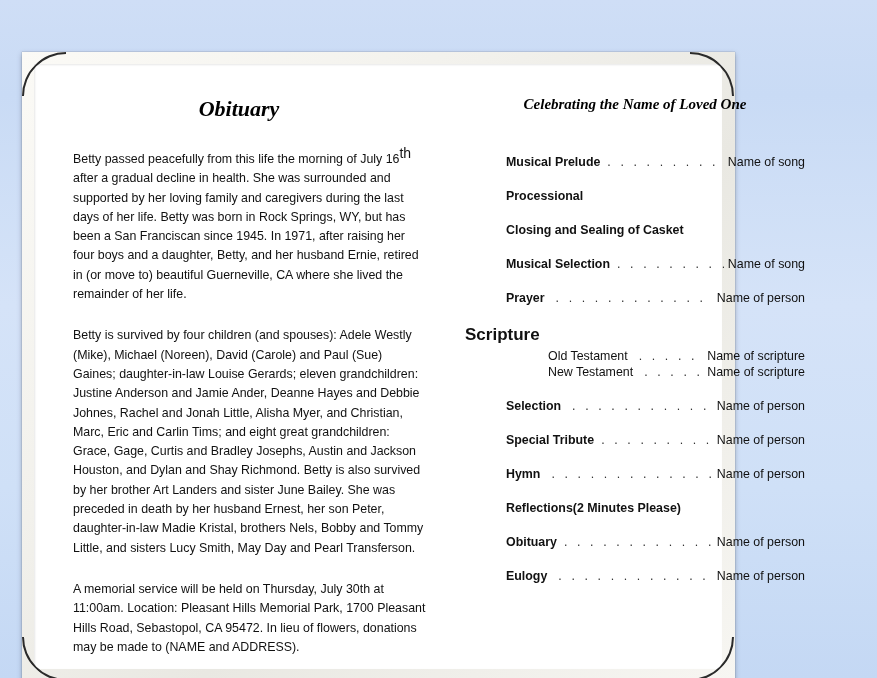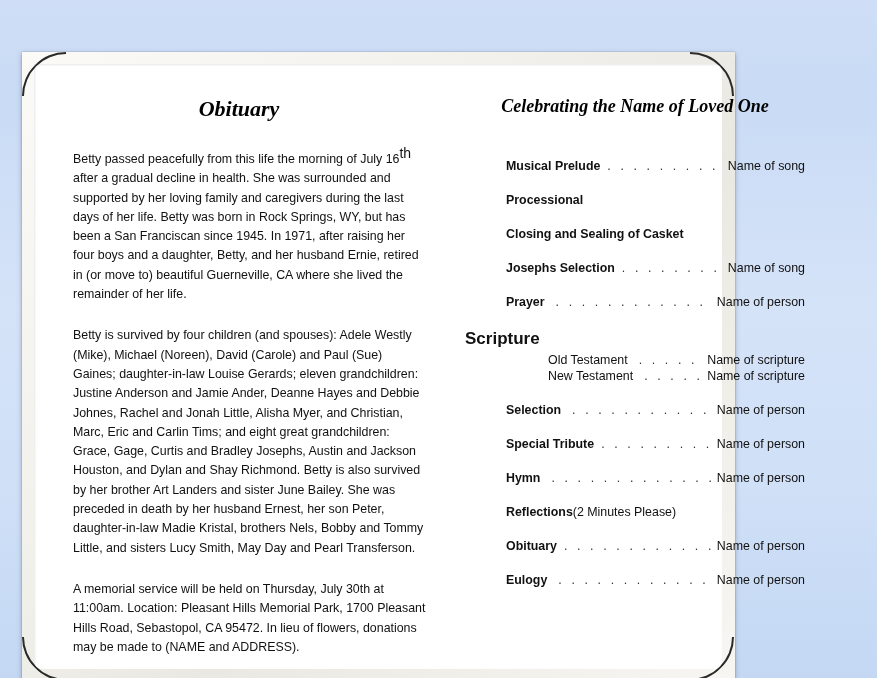--- a/index.html
+++ b/index.html
@@ -90,21 +90,21 @@
     font-style: italic;
     color: #000;
     text-align: center;
   }
   .col-left .col-title {
     font-size: 22px;
     margin: 0 0 28px 0;
     padding-right: 22px;
   }
   .col-right .col-title {
-    font-size: 18px;
+    font-size: 15px;
     margin: 0 0 42px 0;
   }
 
   .obit-body p {
     margin: 0 0 22px 0;
     font-size: 12.4px;
     line-height: 19.3px;
     color: #111;
     width: 354px;
     text-align: left;
@@ -154,21 +154,21 @@
   .sub-row {
     display: flex;
     align-items: baseline;
     font-size: 12.4px;
     color: #111;
     margin-left: 42px;
     margin-bottom: 2px;
     white-space: nowrap;
   }
   .sub-row .prog-label { font-weight: normal; }
-  .reflect-note { font-weight: normal; }
+  .reflect-note { font-weight: bold; }
 </style>
 </head>
 <body>
 
 <div class="page-wrap">
   <div class="paper-frame">
     <div class="paper-inner">
 
       <div class="columns">
 
@@ -195,21 +195,21 @@
             <div class="prog-row no-leader">
               <span class="prog-label">Processional</span>
             </div>
 
 
             <div class="prog-row no-leader">
               <span class="prog-label">Closing and Sealing of Casket</span>
             </div>
 
             <div class="prog-row">
-              <span class="prog-label">Josephs Selection</span>
+              <span class="prog-label">Musical Selection</span>
               <span class="prog-leader">. . . . . . . . . . . . . . .</span>
               <span class="prog-value">Name of song</span>
             </div>
 
             <div class="prog-row">
               <span class="prog-label">Prayer</span>
               <span class="prog-leader pad-l">. . . . . . . . . . . . . . . . . . . . . . . .</span>
               <span class="prog-value">Name of person</span>
             </div>
 

